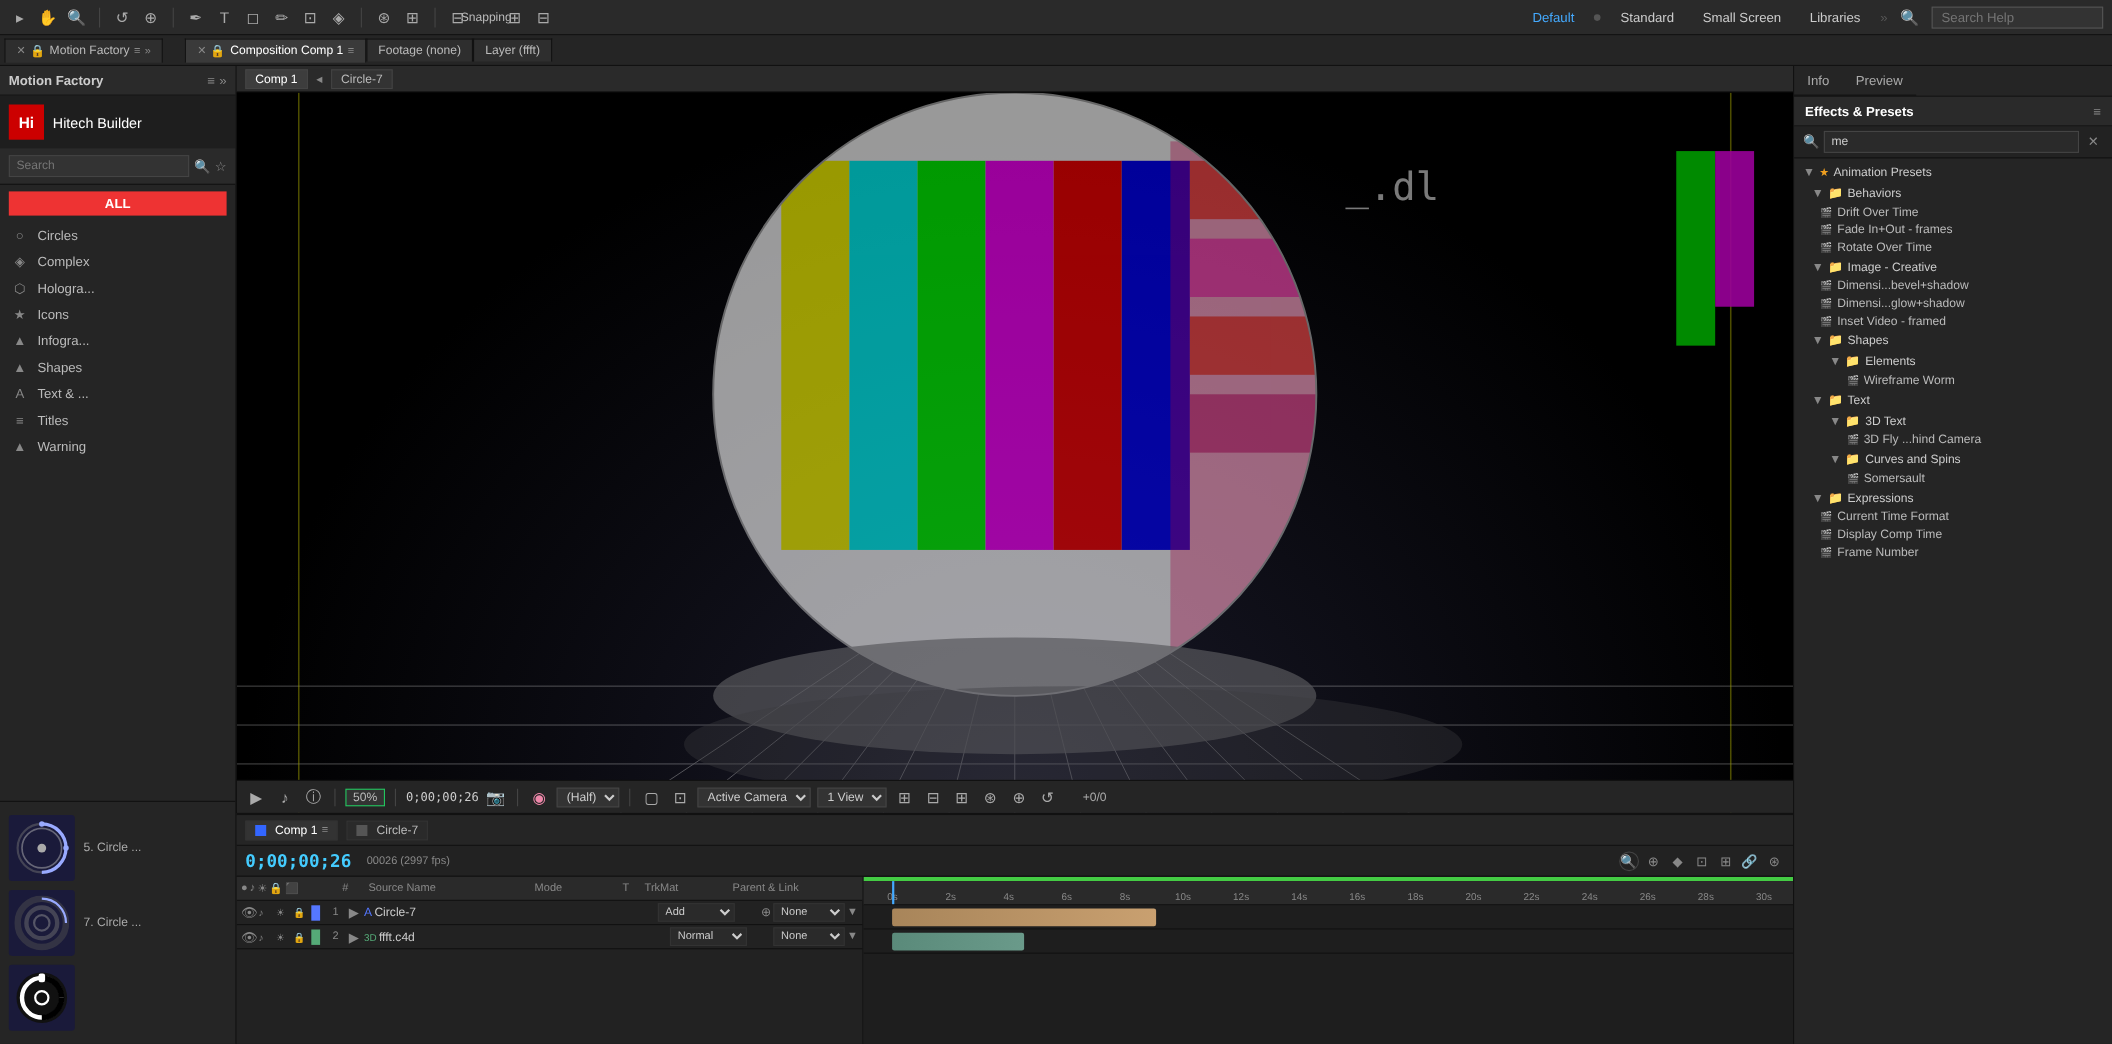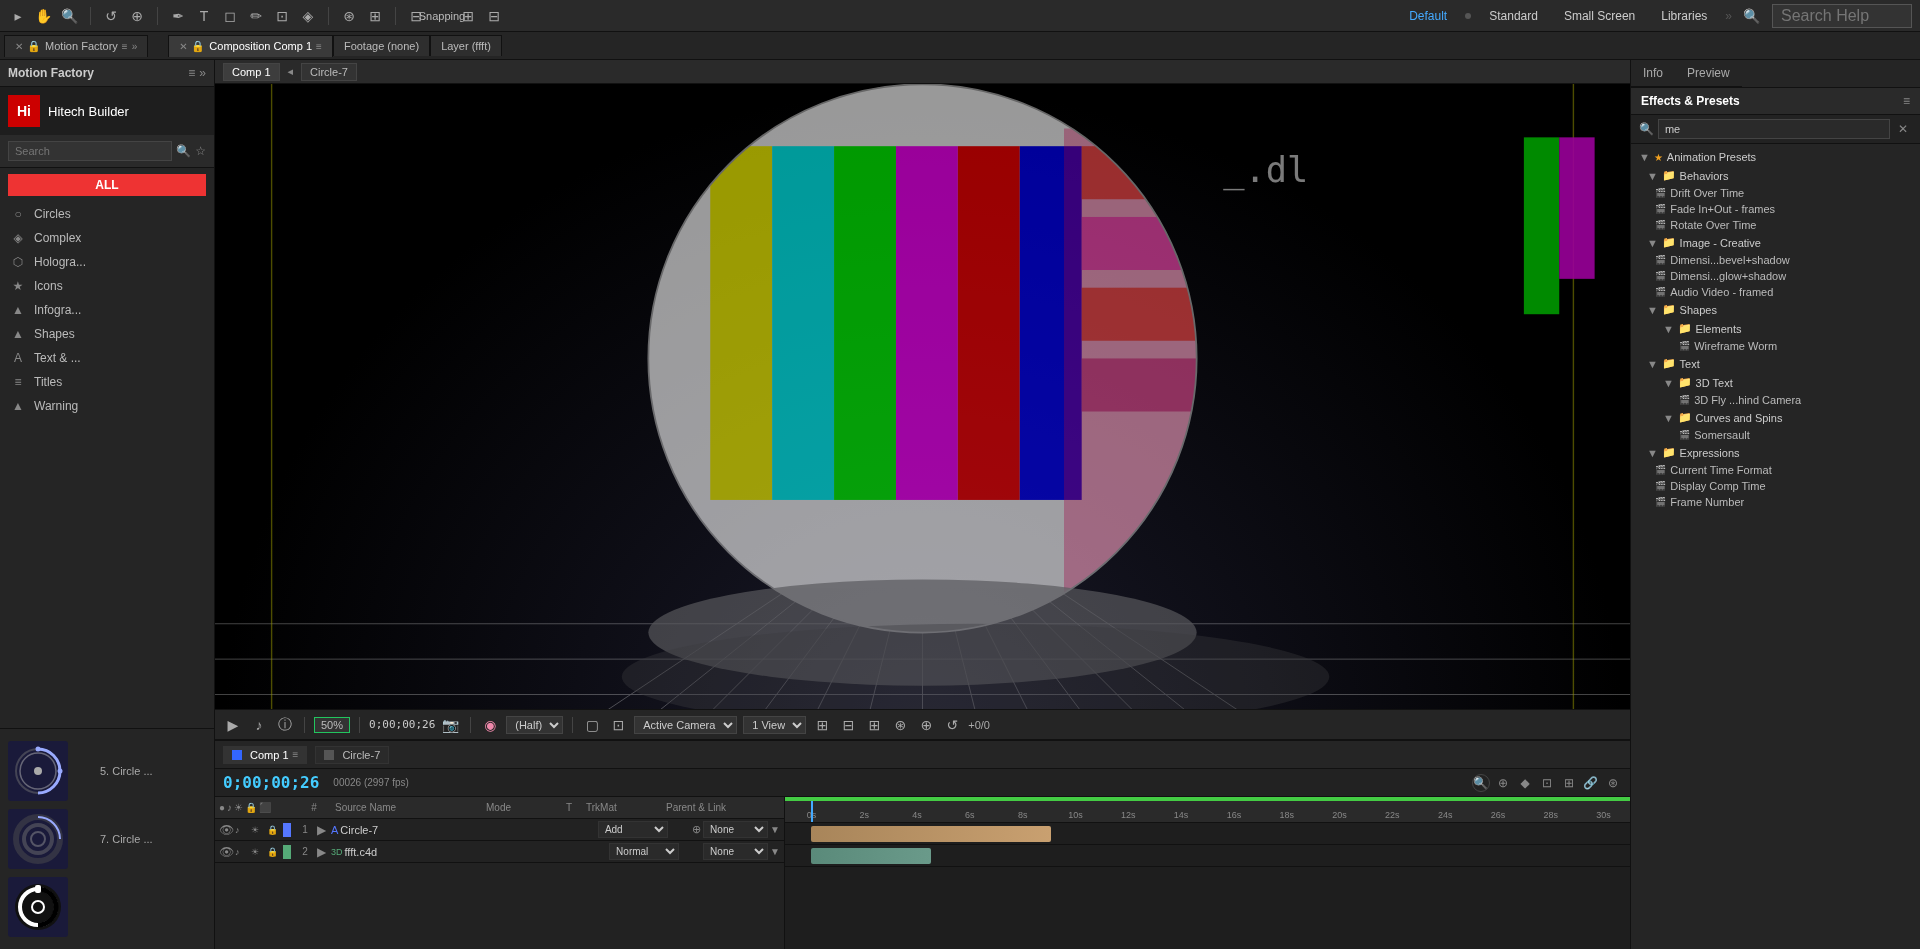--- a/index.html
+++ b/index.html
@@ -57,22 +57,22 @@
       font-size: 12px;
     }
     .workspace-btn.active {
       color: #4af;
     }
     .search-box {
       background: #333;
       border: 1px solid #555;
       color: #ccc;
       padding: 2px 8px;
-      width: 140px;
-      font-size: 16px;
+      width: 156px;
+      font-size: 12px;
     }
 
     
     .tab-row {
       height: 28px;
       background: #252525;
       border-bottom: 1px solid #111;
       display: flex;
       align-items: center;
       padding: 0 4px;
@@ -213,21 +213,20 @@
       background: #1a1a3a;
       border-radius: 3px;
       display: flex;
       align-items: center;
       justify-content: center;
       flex-shrink: 0;
     }
     .thumb-label {
       color: #aaa;
       font-size: 11px;
-      margin-left: 24px;
     }
     
     .circle-thumb {
       width: 50px;
       height: 50px;
     }
 
     
     .center-area {
       flex: 1;
@@ -860,21 +859,21 @@
         </select>
         <select class="vc-dropdown">
           <option>1 View</option>
         </select>
         <div class="toolbar-icon">⊞</div>
         <div class="toolbar-icon">⊟</div>
         <div class="toolbar-icon">⊞</div>
         <div class="toolbar-icon">⊛</div>
         <div class="toolbar-icon">⊕</div>
         <div class="toolbar-icon">↺</div>
-        <span style="color:#aaa;">+0/0</span>
+        <span style="color:#aaa;margin-left:16px;">+0/0</span>
       </div>
     </div>
 
     <div class="timeline-area">
 
       <div class="timeline-header">
         <div class="tl-tab active">
           <span style="background:#3366ff;width:10px;height:10px;display:inline-block;margin-right:4px;"></span>
           <span>Comp 1</span>
           <span style="color:#888;font-size:10px;">≡</span>
@@ -1054,21 +1053,21 @@
         <div class="tree-item">
           <span class="preset-icon">🎬</span>
           <span>Dimensi...bevel+shadow</span>
         </div>
         <div class="tree-item">
           <span class="preset-icon">🎬</span>
           <span>Dimensi...glow+shadow</span>
         </div>
         <div class="tree-item">
           <span class="preset-icon">🎬</span>
-          <span>Audio Video - framed</span>
+          <span>Inset Video - framed</span>
         </div>
 
         <div class="tree-subsection">
           <span class="triangle">▼</span>
           <span class="folder-icon">📁</span>
           <span>Shapes</span>
         </div>
         <div class="tree-subsection" style="padding-left:32px;">
           <span class="triangle">▼</span>
           <span class="folder-icon">📁</span>

